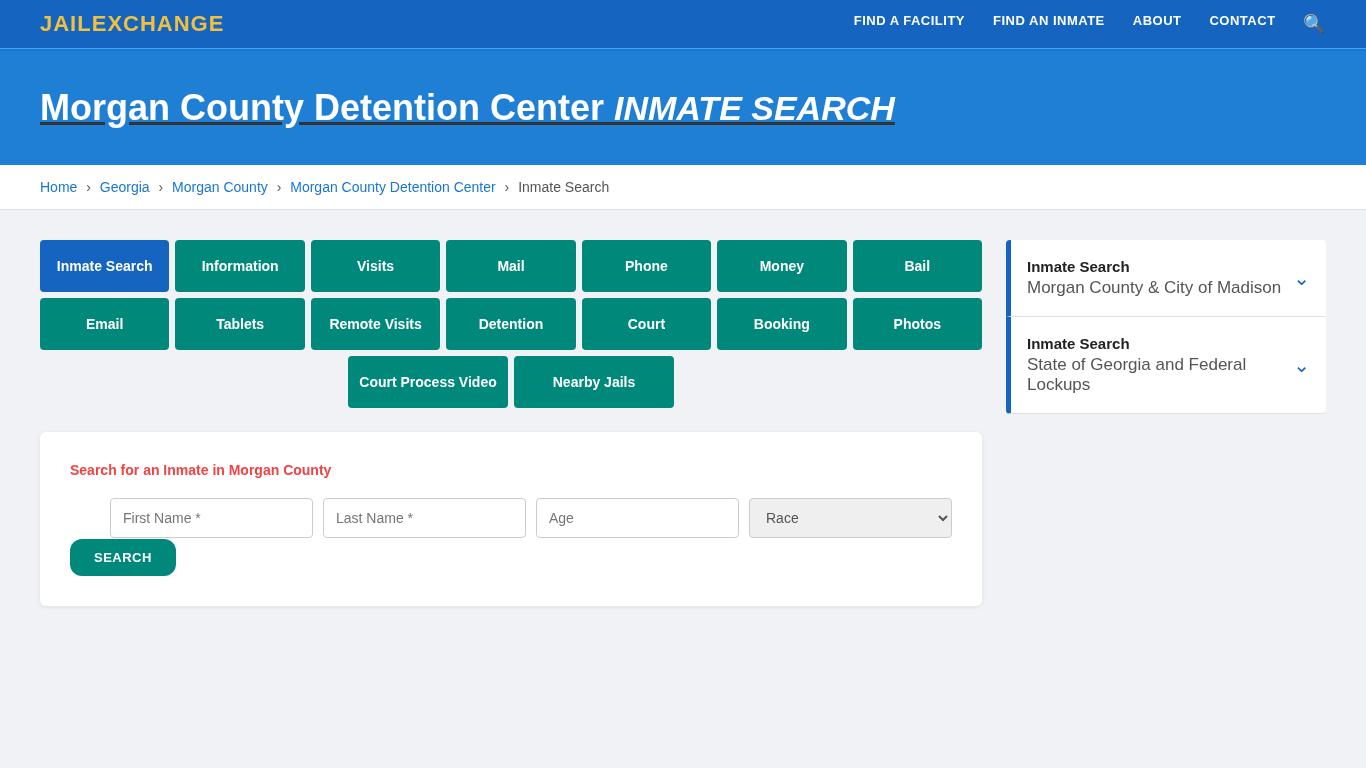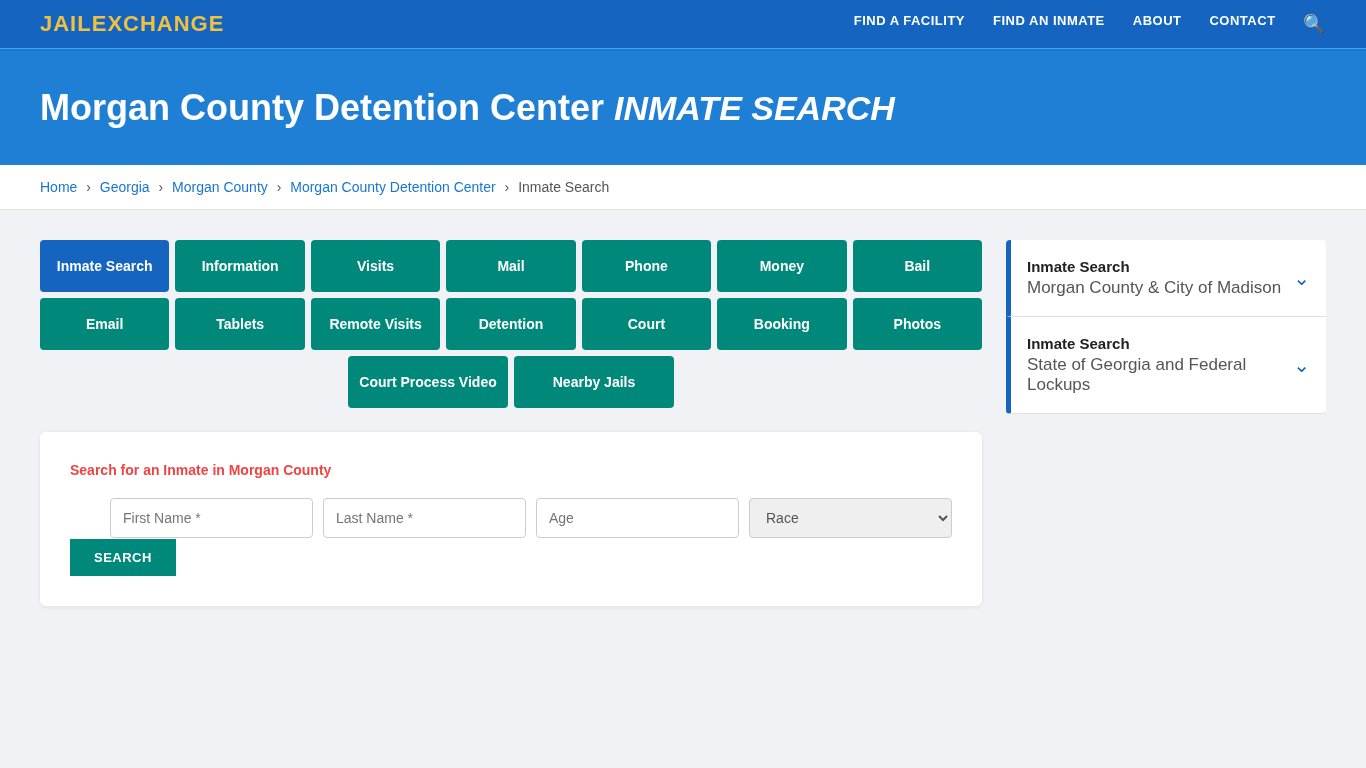--- a/index.html
+++ b/index.html
@@ -42,20 +42,21 @@
     .nav-divider {
       height: 3px;
       background: #1976d2;
       border-top: 1px solid #42a5f5;
     }
 
     
     .hero {
       background: #1e7fd4;
       padding: 36px 40px 36px 40px;
+      text-decoration: underline;
     }
     .hero h1 {
       color: #fff;
       font-size: 36px;
       font-weight: 800;
     }
     .hero h1 em {
       font-style: italic;
       font-weight: 700;
       font-size: 34px;
@@ -160,21 +161,21 @@
     }
     .search-fields input { flex: 1; min-width: 100px; }
     .search-fields select { flex: 1; min-width: 100px; }
     .search-btn {
       background: #00897b;
       color: #fff;
       border: none;
       padding: 11px 24px;
       font-size: 13px;
       font-weight: 700;
-      border-radius: 0;
+      border-radius: 12px;
       cursor: pointer;
       letter-spacing: 0.5px;
       text-transform: uppercase;
     }
 
     
     .right-sidebar {
       width: 320px;
       display: flex;
       flex-direction: column;

